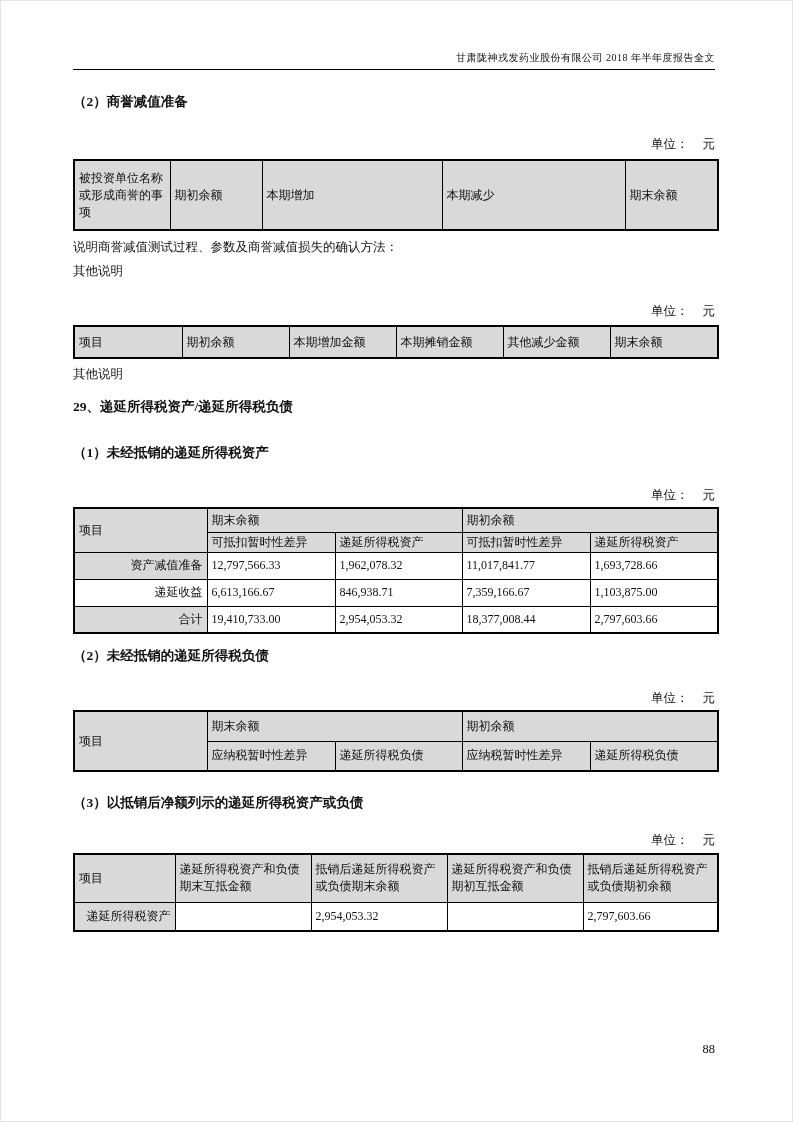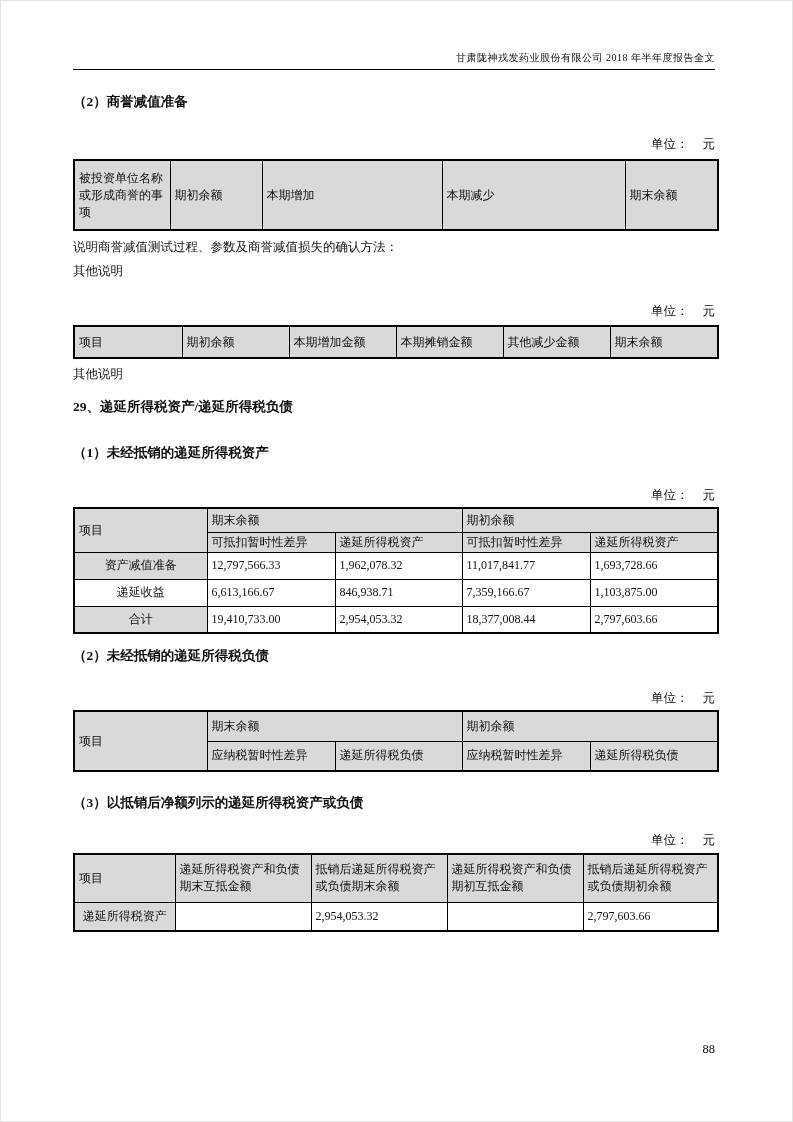--- a/index.html
+++ b/index.html
@@ -55,21 +55,21 @@
     font-size: 12px;
   }
   table.tbl th, table.tbl td {
     border: 1px solid #000;
     font-weight: normal;
     overflow: hidden;
     padding: 1px 4px;
     line-height: 17px;
   }
   table.tbl th { background: #d9d9d9; text-align: left; vertical-align: middle; }
-  table.tbl td.item { text-align: center; vertical-align: middle; }
+  table.tbl td.item { text-align: right; vertical-align: middle; }
   table.tbl td.num { text-align: left; vertical-align: middle; padding-right: 5px; }
   td.gray { background: #d9d9d9; }
 
   .tbl1 { margin-top: 7px; }
   .tbl1 th { height: 70px; }
   .tbl2 { margin-top: 6px; }
   .tbl2 th { height: 32px; }
   .tbl3 { margin-top: 4px; }
   .tbl3 tr.h1 th { height: 24px; }
   .tbl3 tr.h2 th { height: 16px; }

